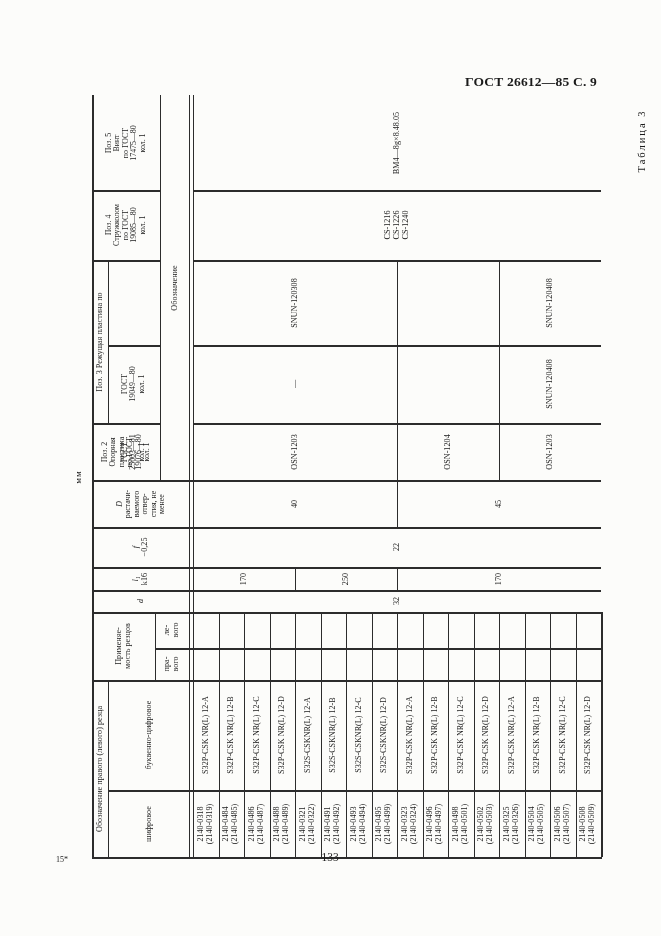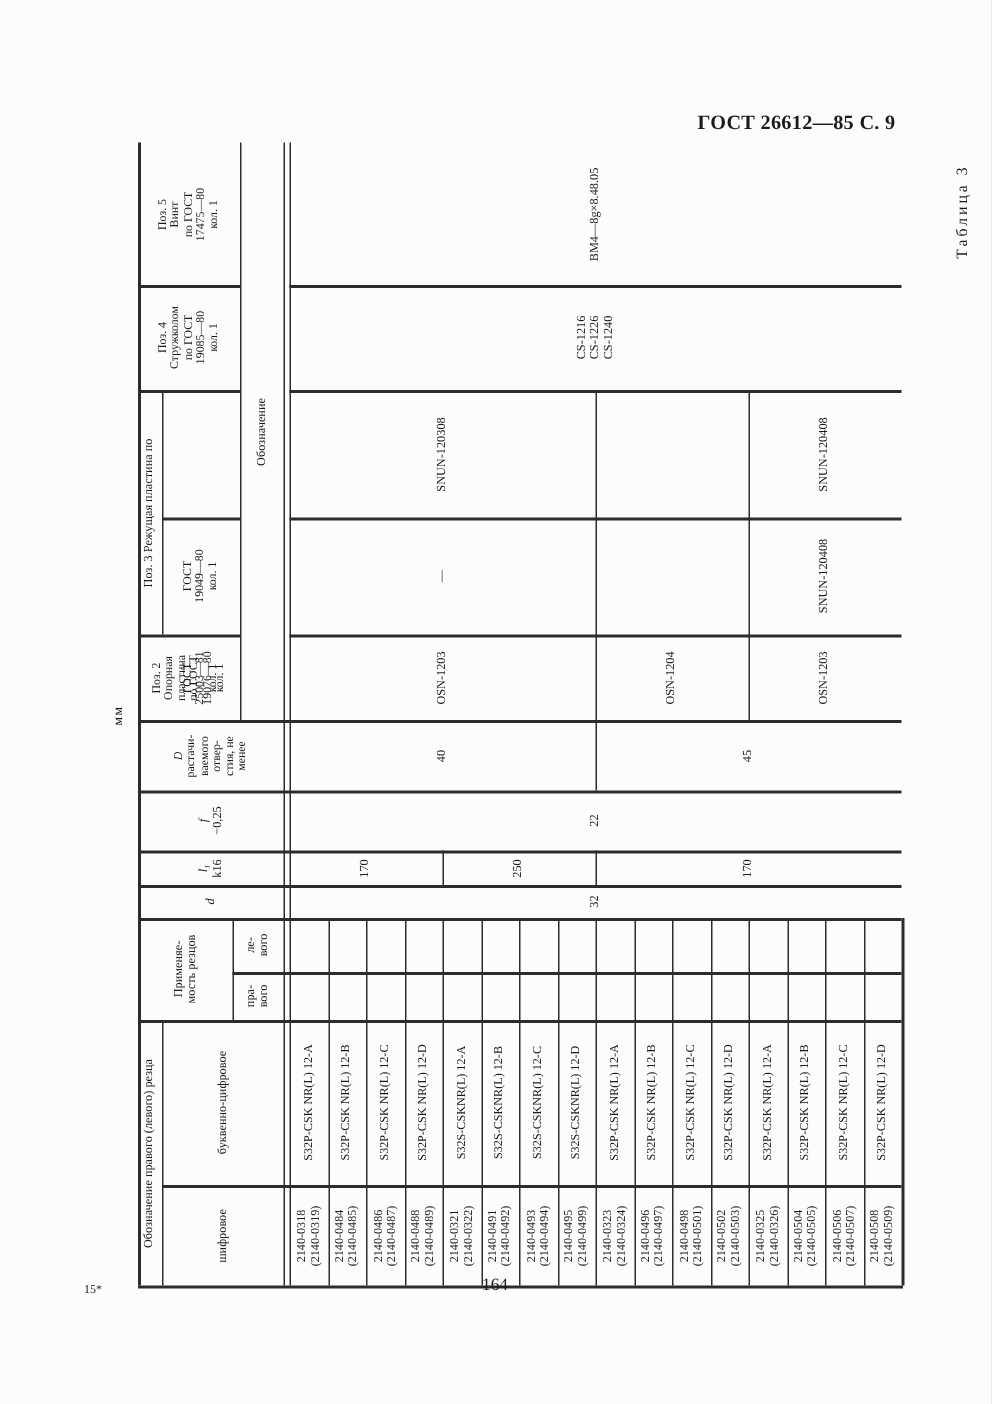--- a/index.html
+++ b/index.html
@@ -369,14 +369,14 @@
       </div>
       <div class="cell" style="left: 575.5px; top: 790px; width: 25.5px; height: 67px;">
         <div class="rblock" style="font-size: 8.1px;">
           <div>2140-0508</div>
           <div>(2140-0509)</div>
         </div>
       </div>
     </div>
 
   <div class="sig">15*</div>
-  <div class="page-number">164</div>
+  <div class="page-number">133</div>
 </div>
 
 </body></html>

